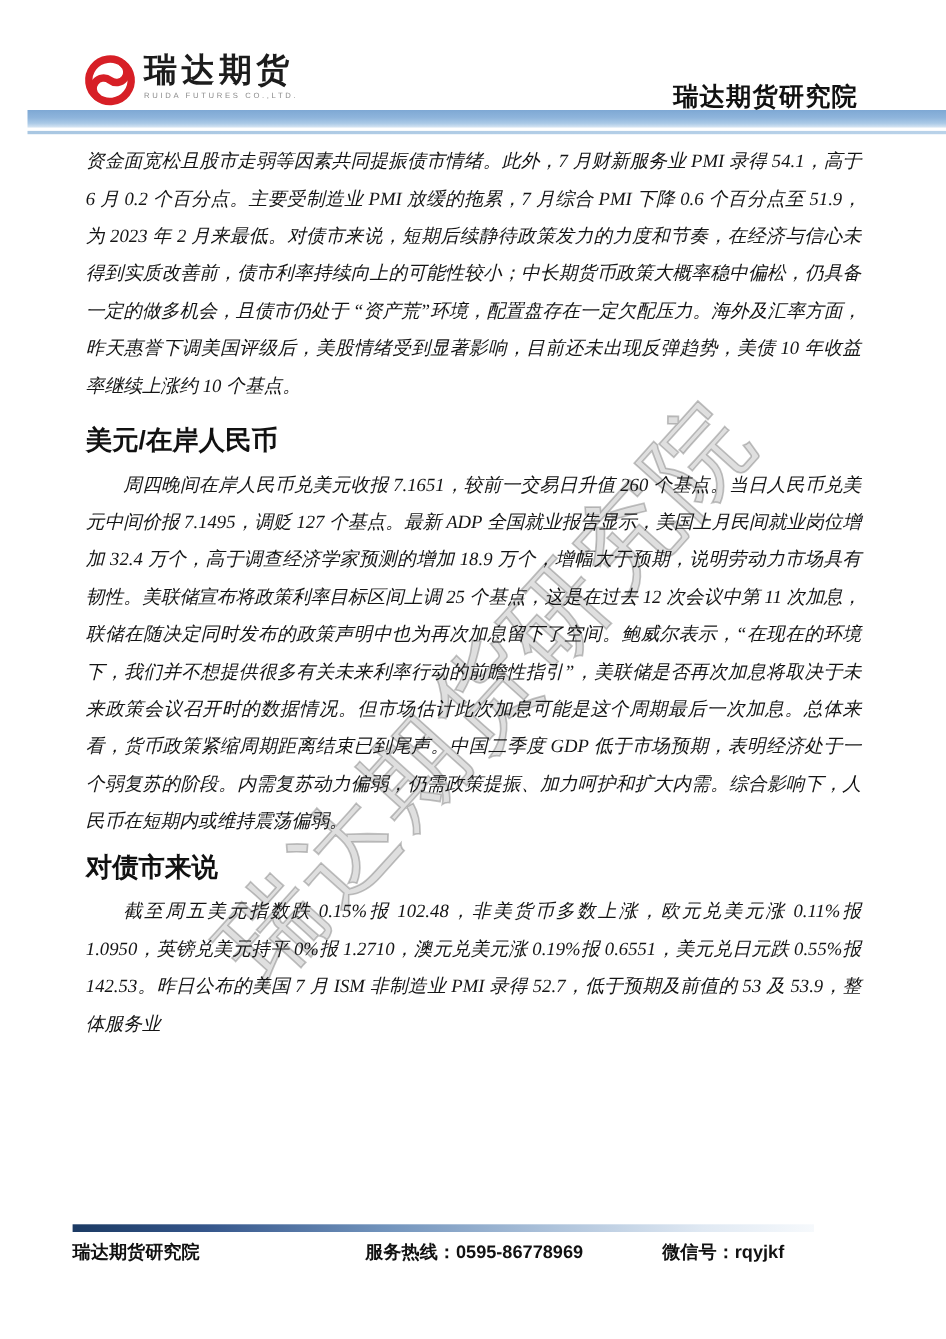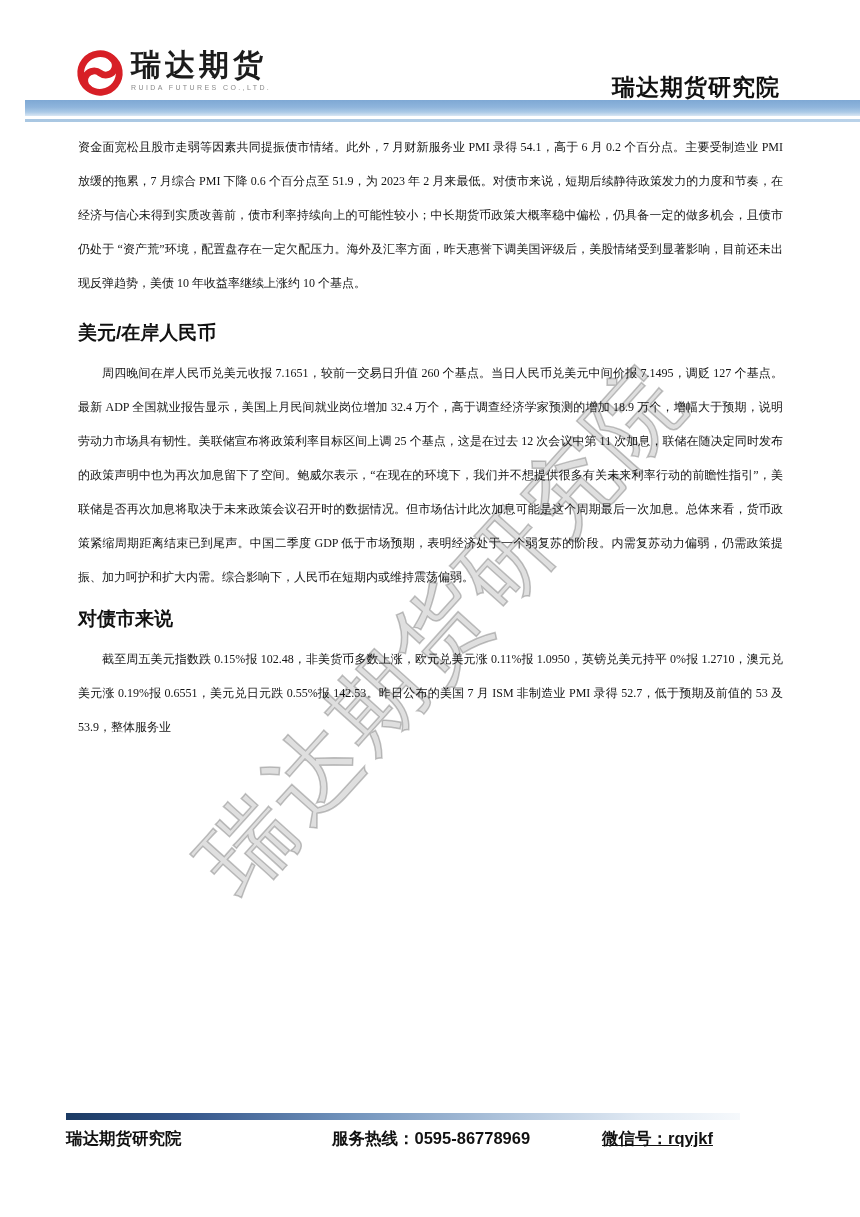--- a/index.html
+++ b/index.html
@@ -48,45 +48,45 @@
     color:rgba(148,148,148,0.30);
     -webkit-text-stroke:1.5px rgba(120,120,120,0.45);
     pointer-events:none;user-select:none;z-index:1;
   }
 
   
   .doc-body{
     position:absolute;left:78px;top:130px;width:705px;z-index:2;
   }
   .doc-body p{
-    margin:0;font-size:12px;line-height:34px;
-    text-align:justify;color:#141414;
+    margin:0;font-size:17px;line-height:34px;
+    text-align:justify;color:#141414;font-style:italic;
   }
   .doc-body p.indent{text-indent:2em;}
   .doc-body p.after-gap{margin-bottom:20px;}
   .section-heading{
     font-family:"Liberation Sans","DejaVu Sans",sans-serif;
-    font-weight:bold;font-size:19px;line-height:26px;color:#111;
+    font-weight:bold;font-size:24px;line-height:26px;color:#111;
     margin:12px 0 10px 0;
   }
 
   
   .footer{position:absolute;left:0;top:1106px;width:860px;height:60px;z-index:2;}
   .footer-bar{
     position:absolute;left:66px;top:7px;width:674px;height:7px;
     background:linear-gradient(to right,#1b3a63 0%,#35568b 18%,#7193bc 42%,#aec3db 65%,#e0e9f3 85%,#f6f9fc 100%);
   }
   .footer-row{
     position:absolute;left:66px;top:22px;width:720px;height:24px;
     font-family:"Liberation Sans","DejaVu Sans",sans-serif;
     font-weight:bold;font-size:16.5px;color:#111;
   }
   .footer-org{position:absolute;left:0;top:0;}
   .footer-hotline{position:absolute;left:266px;top:0;text-align:right;}
-  .footer-wechat{position:absolute;left:536px;top:0;text-decoration:underline;}
+  .footer-wechat{position:absolute;left:536px;top:0;}
 </style>
 </head>
 <body>
 
 <div class="page">
 
   <div class="header">
     <div class="logo">
       <svg class="logo-emblem" viewBox="0 0 48 48" aria-hidden="true">
         <g transform="rotate(38 24 24)">

